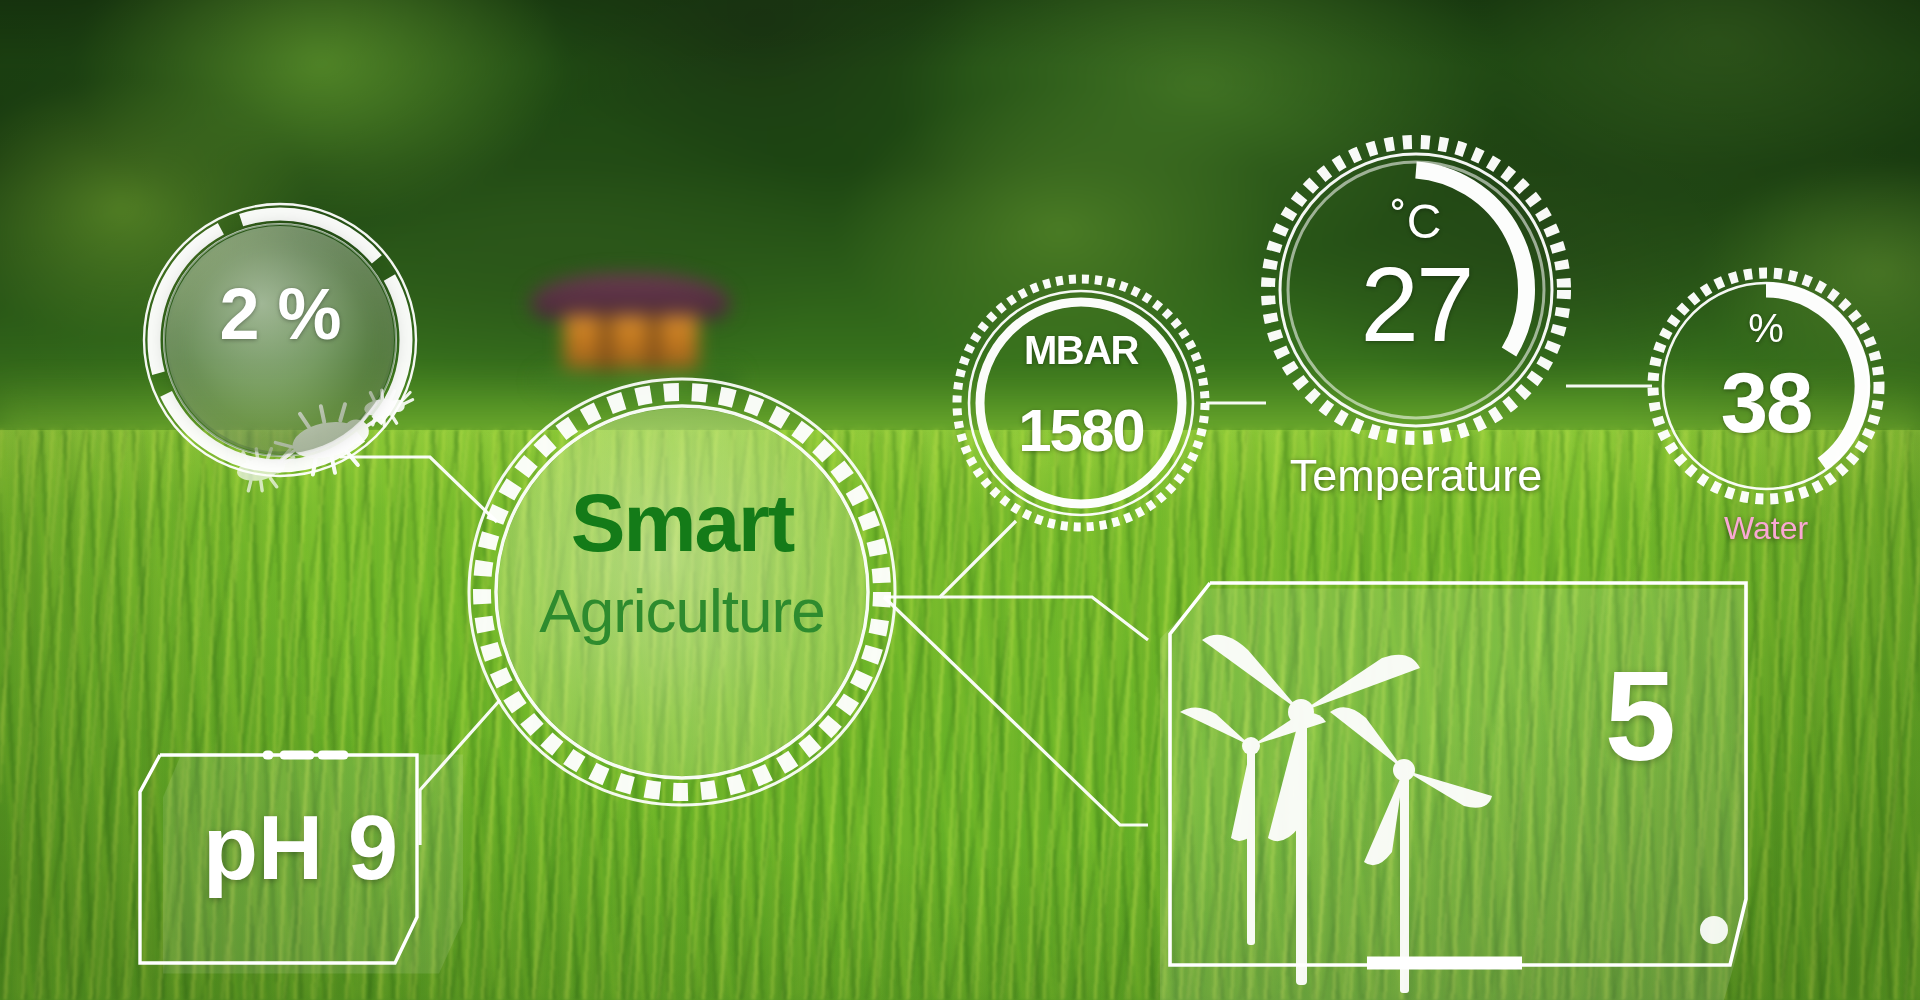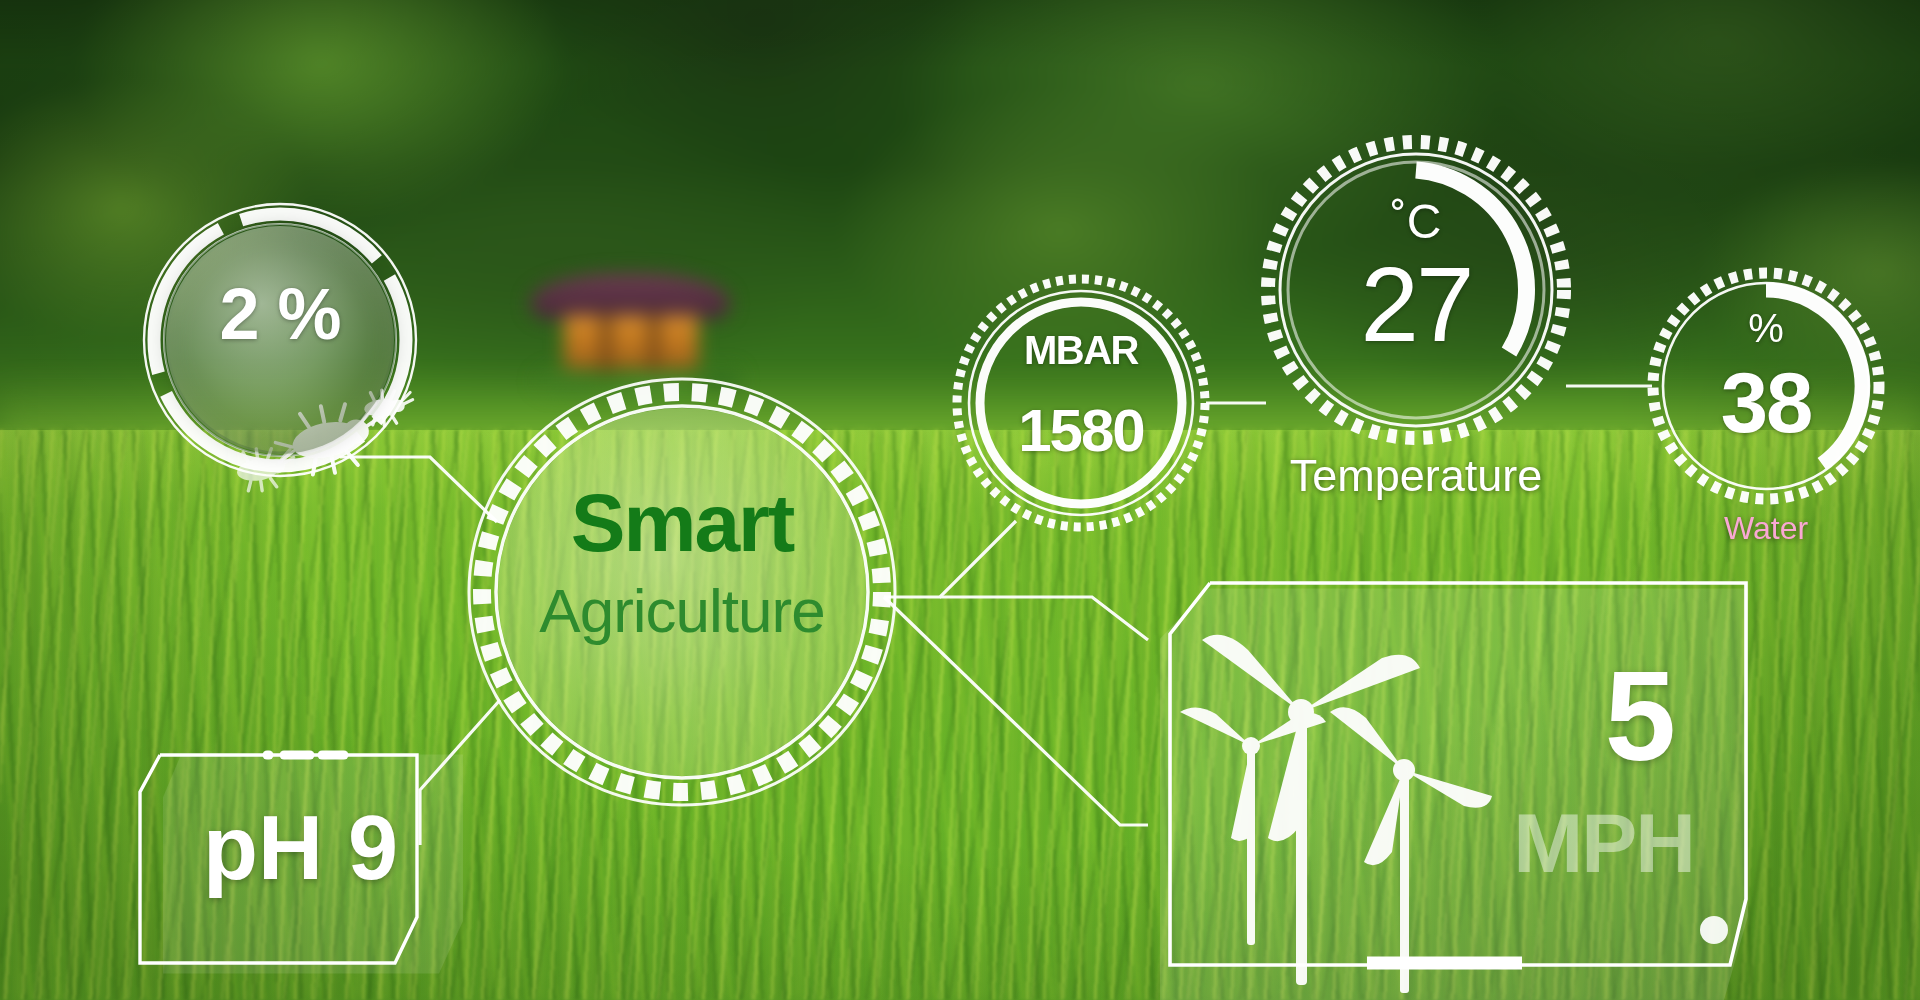--- a/index.html
+++ b/index.html
@@ -401,17 +401,16 @@
     </div>
 
     <div class="widget" id="ph-widget">
       <div class="fill"></div>
       <div class="val">pH 9</div>
     </div>
 
     <div class="widget" id="wind-widget">
       <div class="fill"></div>
       <div class="val">5</div>
-      <div class="unit">MPH</div>
     </div>
 
   </div>
 </div>
 
 </body></html>

